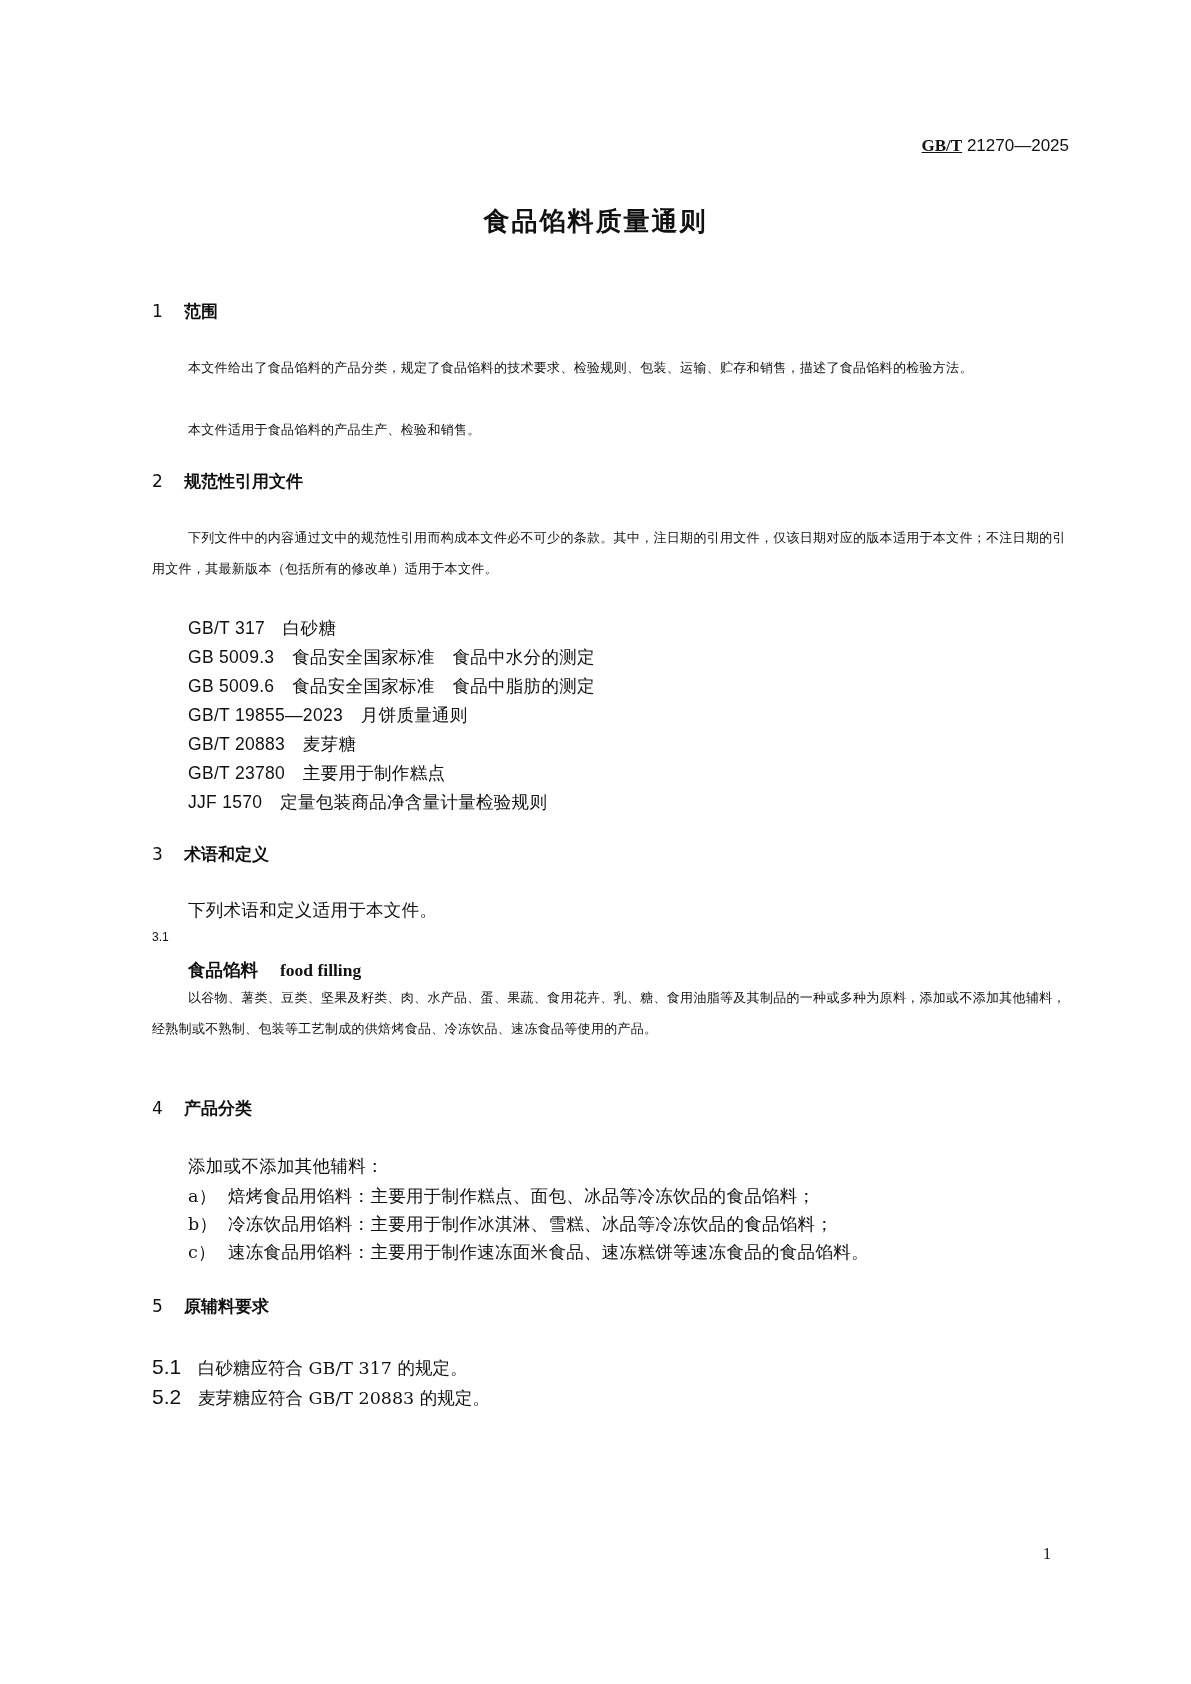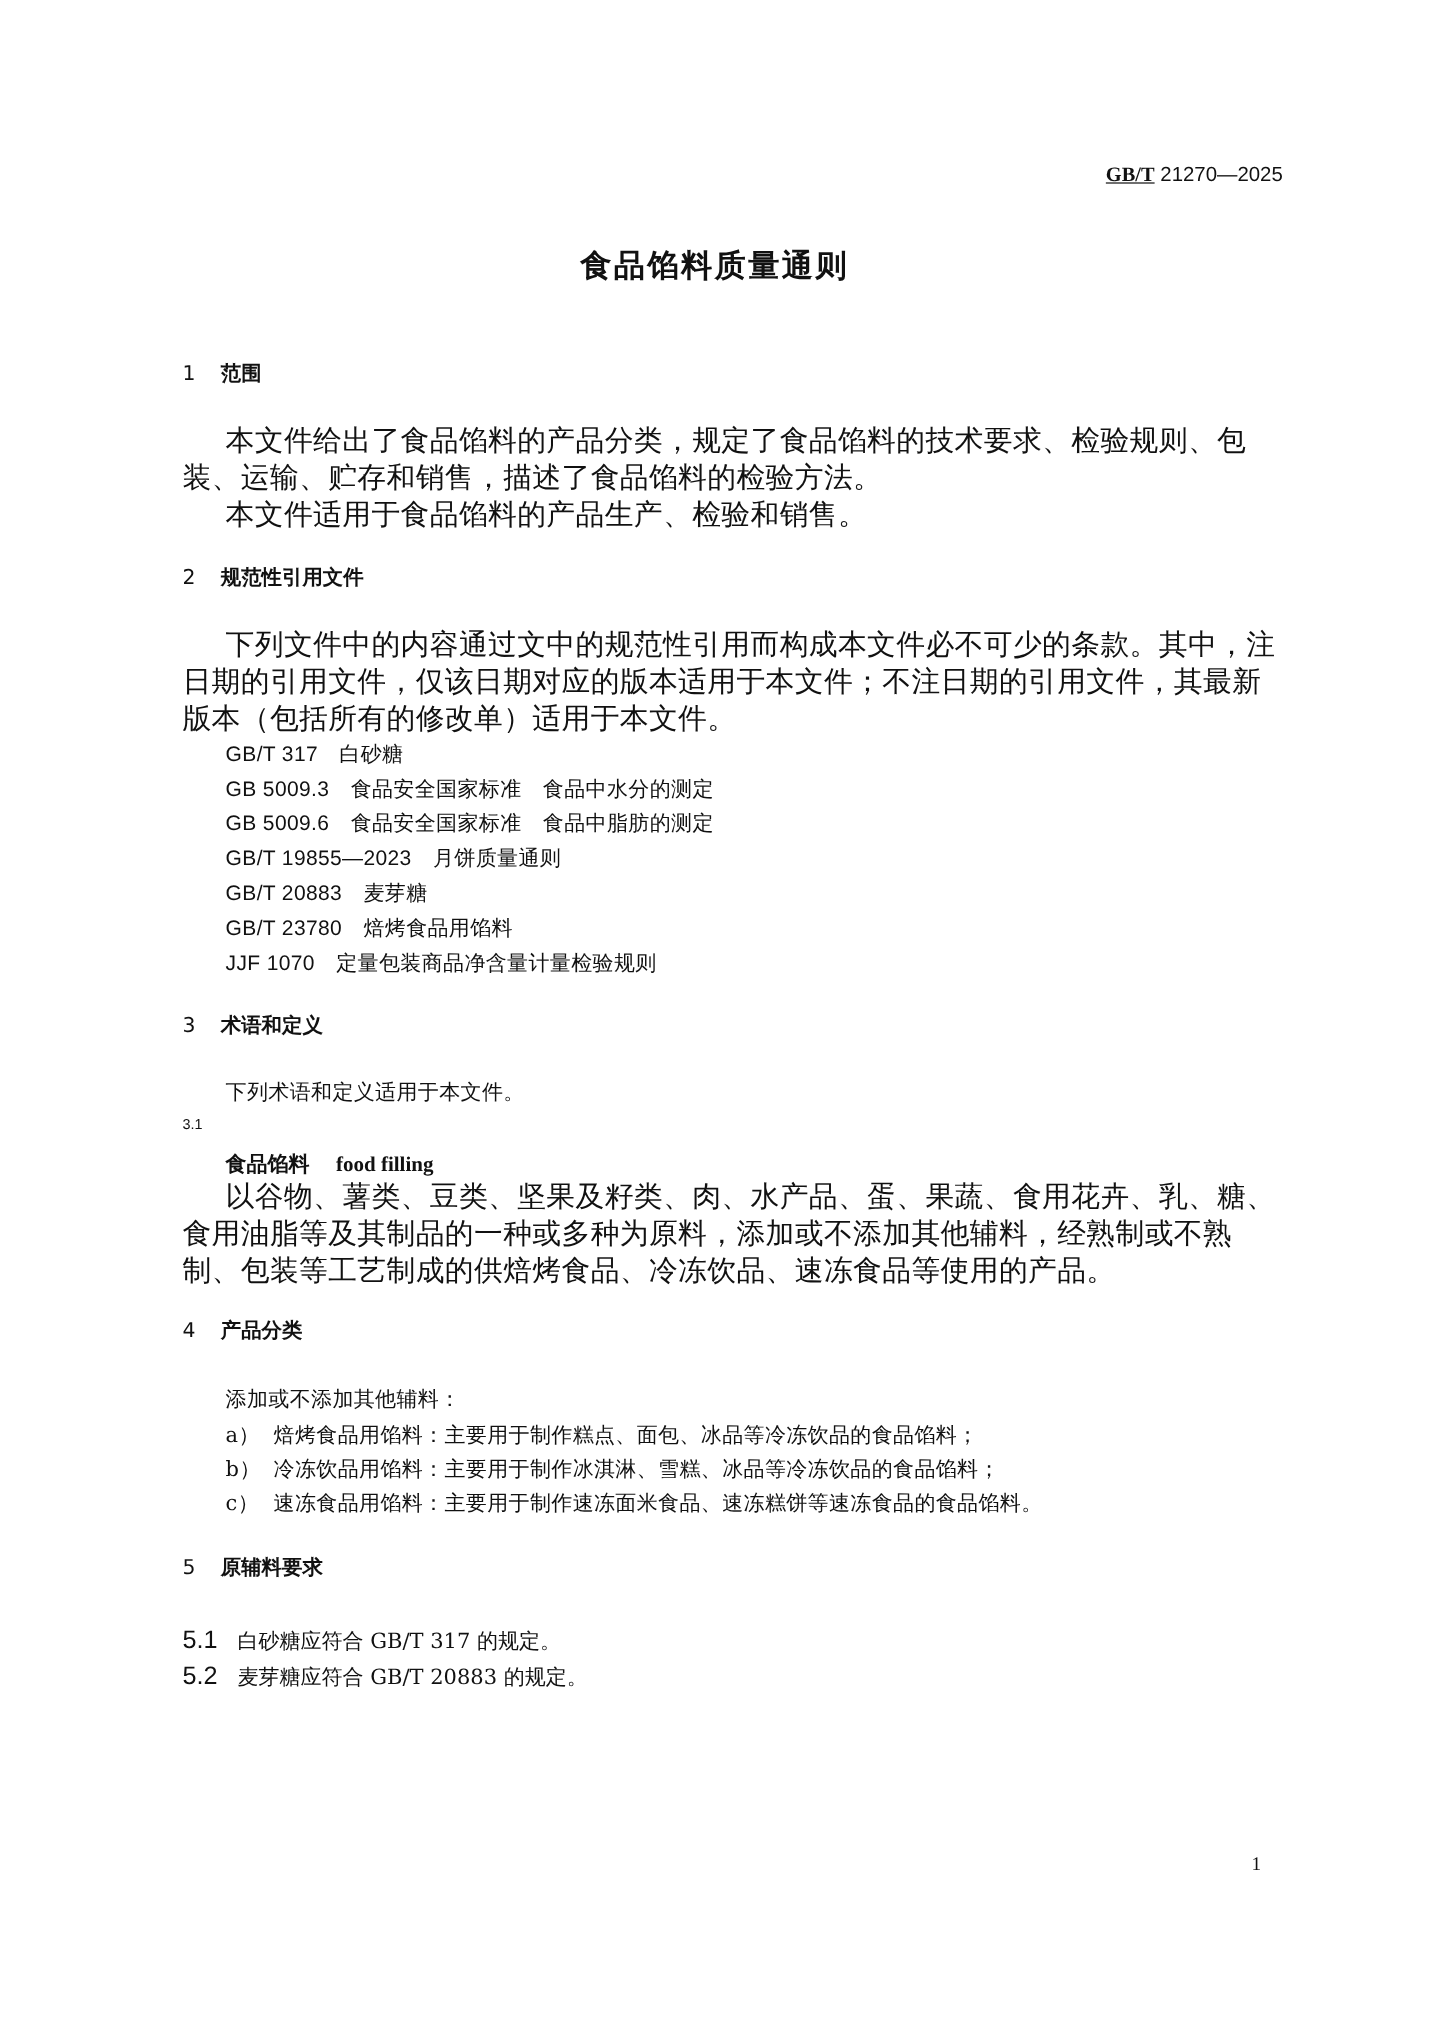--- a/index.html
+++ b/index.html
@@ -18,21 +18,21 @@
       left: 0; width: 1191px; text-align: center; top: 204px;
       font-size: 26px; letter-spacing: 2px; font-weight: bold;
       font-family: "DejaVu Sans", "Liberation Sans", sans-serif;
     }
     .heading {
       left: 152px; font-size: 17px; font-weight: bold;
       font-family: "DejaVu Sans", "Liberation Sans", sans-serif;
     }
     .heading .num { display: inline-block; width: 32px; font-weight: normal; }
     .para {
-      left: 152px; width: 920px; font-size: 24px; line-height: 31px;
+      left: 152px; width: 920px; font-size: 13px; line-height: 31px;
       text-indent: 36px; letter-spacing: 0.3px;
     }
     .line { left: 188px; font-size: 17.5px; white-space: nowrap; letter-spacing: 0.3px; }
     .ref-code { display: inline-block; font-family: Liberation Sans, sans-serif; }
     .sub-num {
       left: 152px; font-size: 12px;
       font-family: "Liberation Sans", "DejaVu Sans", sans-serif;
     }
     .term { left: 188px; font-size: 17.5px; font-weight: bold; white-space: nowrap; }
     .term .en { font-family: "Liberation Serif", serif; margin-left: 22px; margin-top: 44px; }
@@ -74,24 +74,24 @@
 <div class="abs line" style="top:674px">
   <span class="ref-code">GB 5009.6</span>　<span>食品安全国家标准　食品中脂肪的测定</span>
 </div>
 <div class="abs line" style="top:703px">
   <span class="ref-code">GB/T 19855—2023</span>　<span>月饼质量通则</span>
 </div>
 <div class="abs line" style="top:732px">
   <span class="ref-code">GB/T 20883</span>　<span>麦芽糖</span>
 </div>
 <div class="abs line" style="top:761px">
-  <span class="ref-code">GB/T 23780</span>　<span>焙烤食品用馅料</span>
+  <span class="ref-code">GB/T 23780</span>　<span>主要用于制作糕点</span>
 </div>
 <div class="abs line" style="top:790px">
-  <span class="ref-code">JJF 1070</span>　<span>定量包装商品净含量计量检验规则</span>
+  <span class="ref-code">JJF 1570</span>　<span>定量包装商品净含量计量检验规则</span>
 </div>
 
 <div class="abs heading" style="top:843px">
   <span class="num">3</span><span>术语和定义</span>
 </div>
 <div class="abs line" style="top:898px">下列术语和定义适用于本文件。</div>
 <div class="abs sub-num" style="top:930px">3.1</div>
 <div class="abs term" style="top:958px">
   <span>食品馅料</span><span class="en">food filling</span>
 </div>

